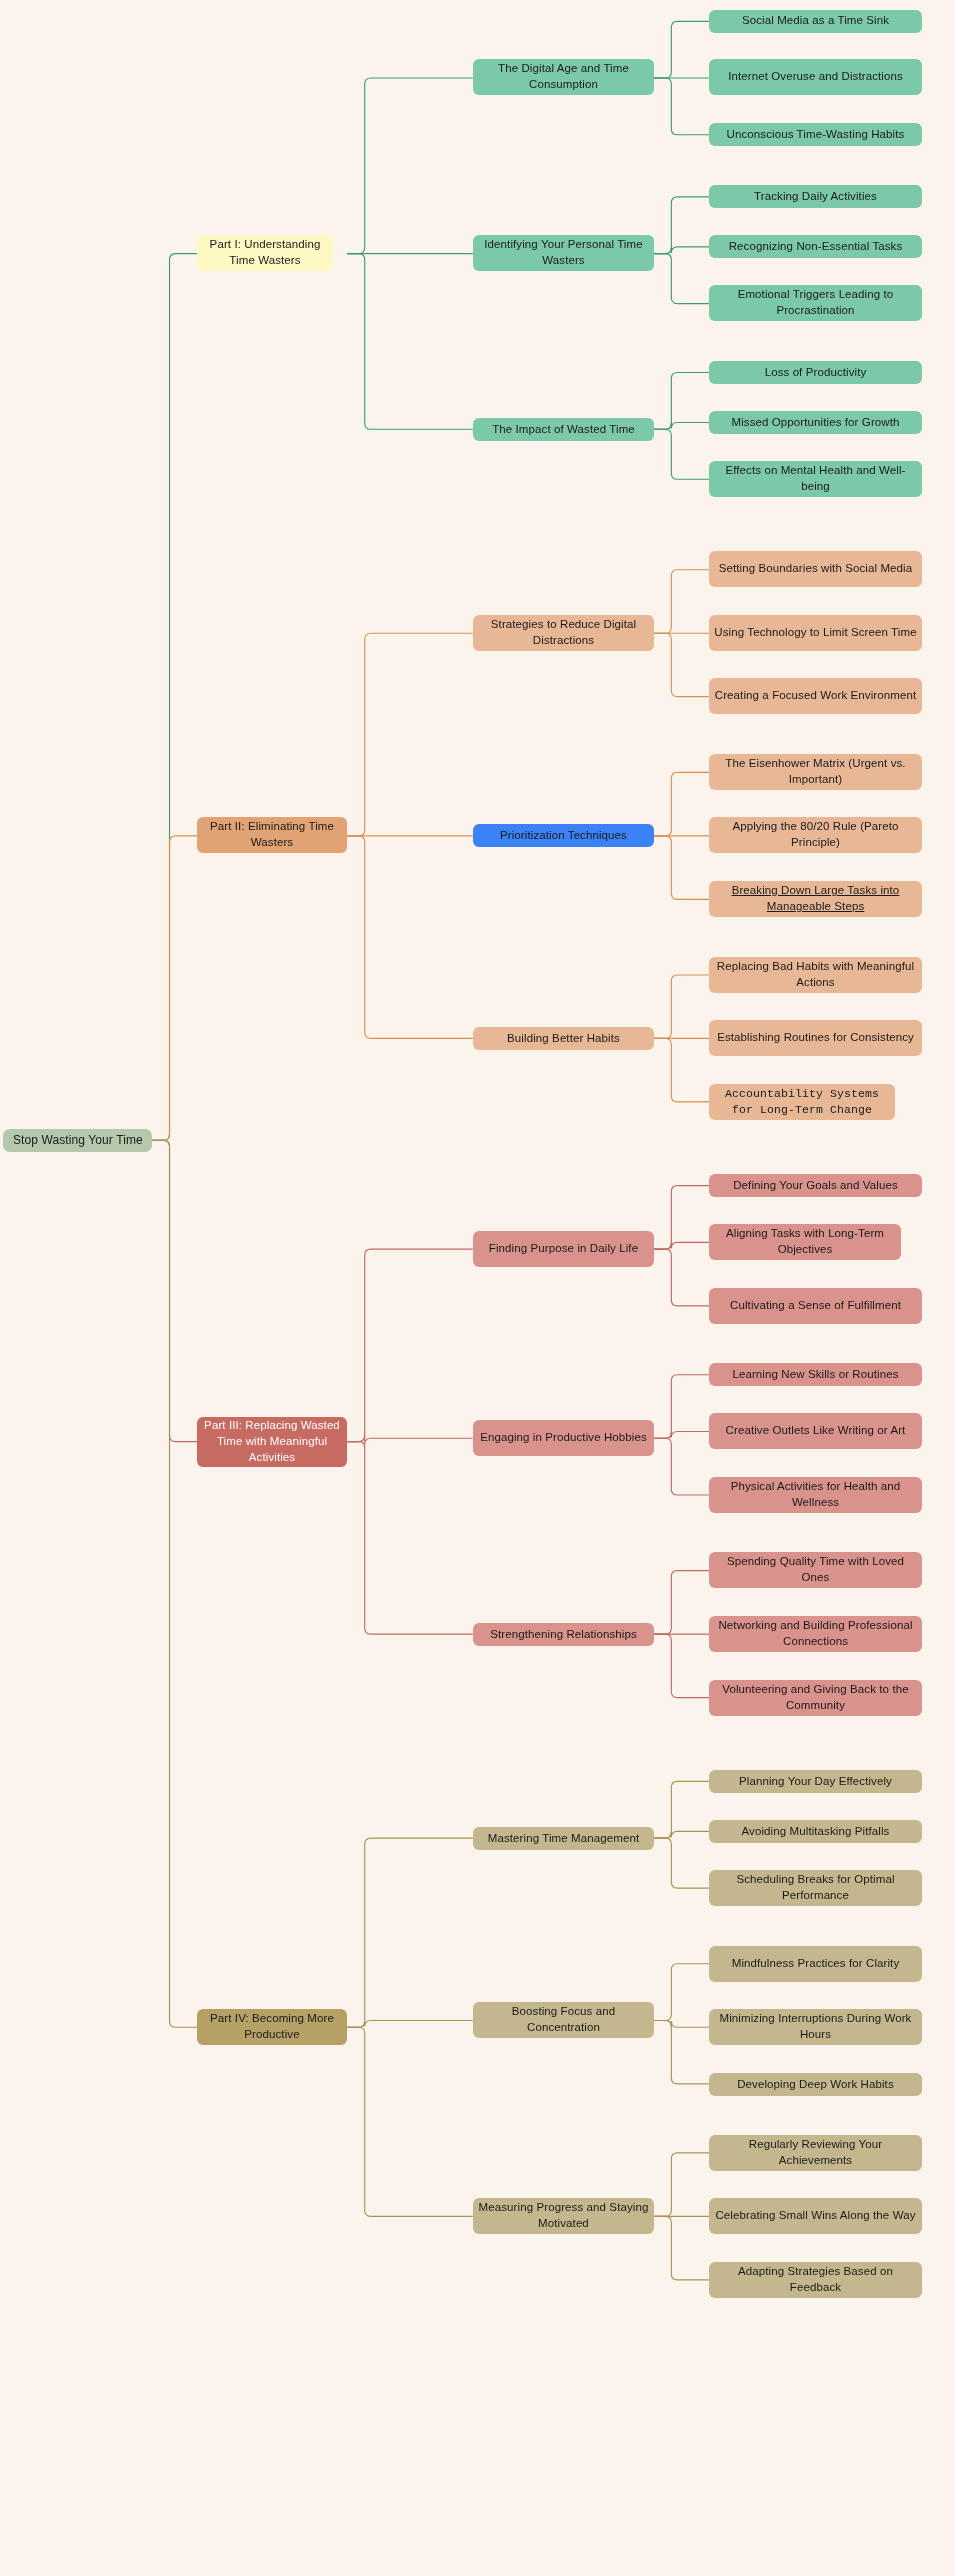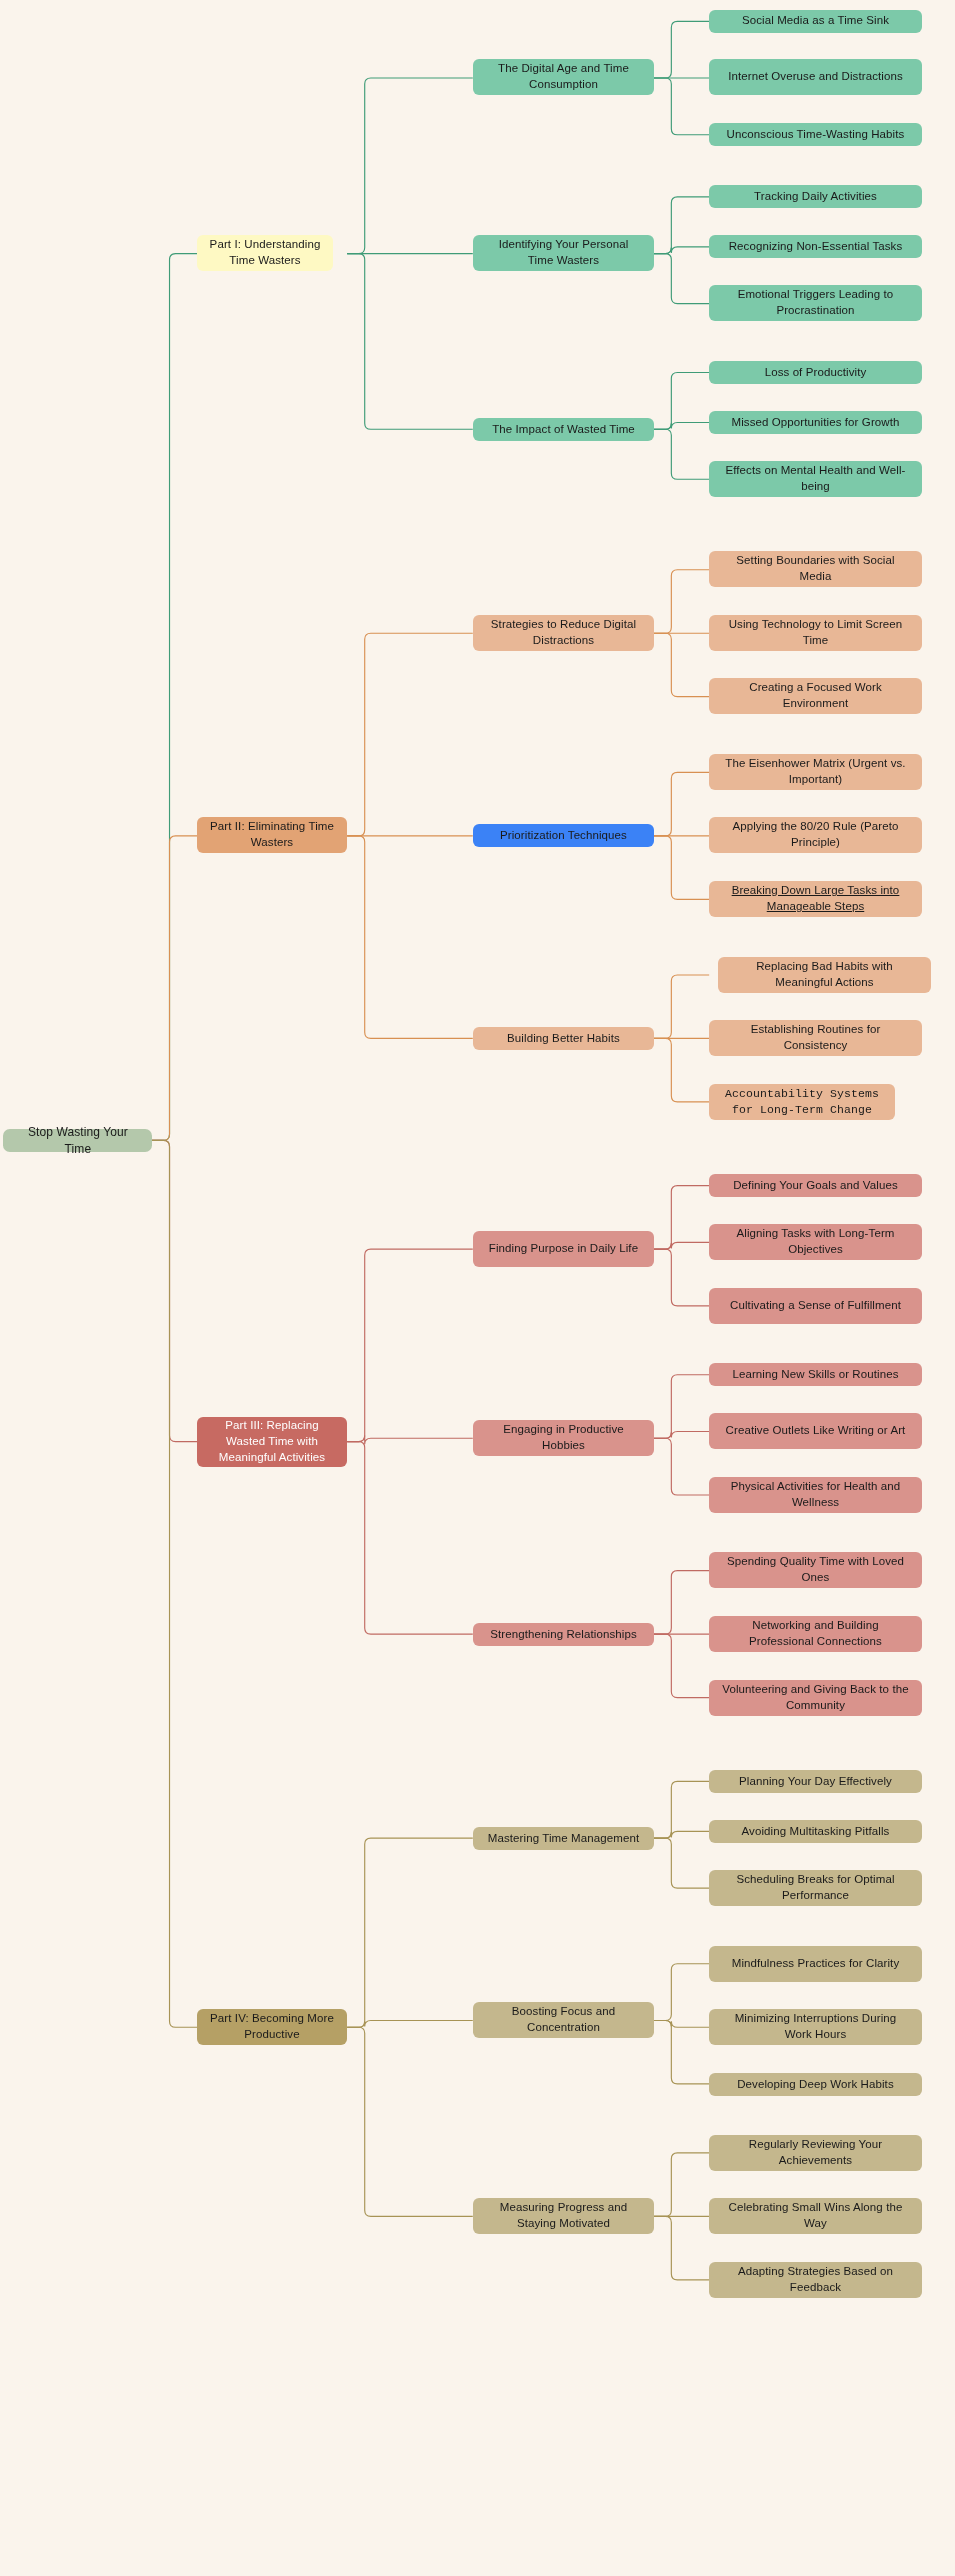--- a/index.html
+++ b/index.html
@@ -23,21 +23,21 @@
   .node {
     position: absolute;
     display: flex;
     align-items: center;
     justify-content: center;
     text-align: center;
     border-radius: 6px;
     color: #1a1a1a;
     font-size: 11.5px;
     line-height: 1.38;
-    padding: 4px 12px;
+    padding: 4px 4px;
     letter-spacing: 0.1px;
     word-wrap: break-word;
     overflow-wrap: anywhere;
   }
   .node.root { font-size: 12px; border-radius: 6.8px; }
   .node.white-text { color: #ffffff; }
 </style>
 </head>
 <body>
 
@@ -161,39 +161,39 @@
     </div>
     <div class="node" style="left: 709px; top: 817px; width: 213px; height: 36px; background: rgb(232, 183, 150);">
       <span>Applying the 80/20 Rule (Pareto Principle)</span>
     </div>
     <div class="node" style="left: 709px; top: 881px; width: 213px; height: 36px; background: rgb(232, 183, 150); text-decoration: underline;">
       <span>Breaking Down Large Tasks into Manageable Steps</span>
     </div>
     <div class="node" style="left: 473px; top: 1027px; width: 181px; height: 23px; background: rgb(232, 183, 150);">
       <span>Building Better Habits</span>
     </div>
-    <div class="node" style="left: 709px; top: 957px; width: 213px; height: 36px; background: rgb(232, 183, 150); margin-left: 9px;">
+    <div class="node" style="left: 709px; top: 957px; width: 213px; height: 36px; background: rgb(232, 183, 150);">
       <span>Replacing Bad Habits with Meaningful Actions</span>
     </div>
     <div class="node" style="left: 709px; top: 1020px; width: 213px; height: 36px; background: rgb(232, 183, 150);">
       <span>Establishing Routines for Consistency</span>
     </div>
     <div class="node" style="left: 709px; top: 1084px; width: 186px; height: 36px; background: rgb(232, 183, 150); font-family: Liberation Mono, monospace;">
       <span>Accountability Systems for Long-Term Change</span>
     </div>
     <div class="node white-text" style="left: 197px; top: 1417px; width: 150px; height: 50px; background: rgb(199, 106, 98);">
       <span>Part III: Replacing Wasted Time with Meaningful Activities</span>
     </div>
     <div class="node" style="left: 473px; top: 1231px; width: 181px; height: 36px; background: rgb(217, 147, 140);">
       <span>Finding Purpose in Daily Life</span>
     </div>
     <div class="node" style="left: 709px; top: 1174px; width: 213px; height: 23px; background: rgb(217, 147, 140);">
       <span>Defining Your Goals and Values</span>
     </div>
-    <div class="node" style="left: 709px; top: 1224px; width: 213px; height: 36px; background: rgb(217, 147, 140);">
+    <div class="node" style="left: 709px; top: 1224px; width: 192px; height: 36px; background: rgb(217, 147, 140);">
       <span>Aligning Tasks with Long-Term Objectives</span>
     </div>
     <div class="node" style="left: 709px; top: 1288px; width: 213px; height: 36px; background: rgb(217, 147, 140);">
       <span>Cultivating a Sense of Fulfillment</span>
     </div>
     <div class="node" style="left: 473px; top: 1420px; width: 181px; height: 36px; background: rgb(217, 147, 140); align-items: center;">
       <span>Engaging in Productive Hobbies</span>
     </div>
     <div class="node" style="left: 709px; top: 1363px; width: 213px; height: 23px; background: rgb(217, 147, 140);">
       <span>Learning New Skills or Routines</span>

